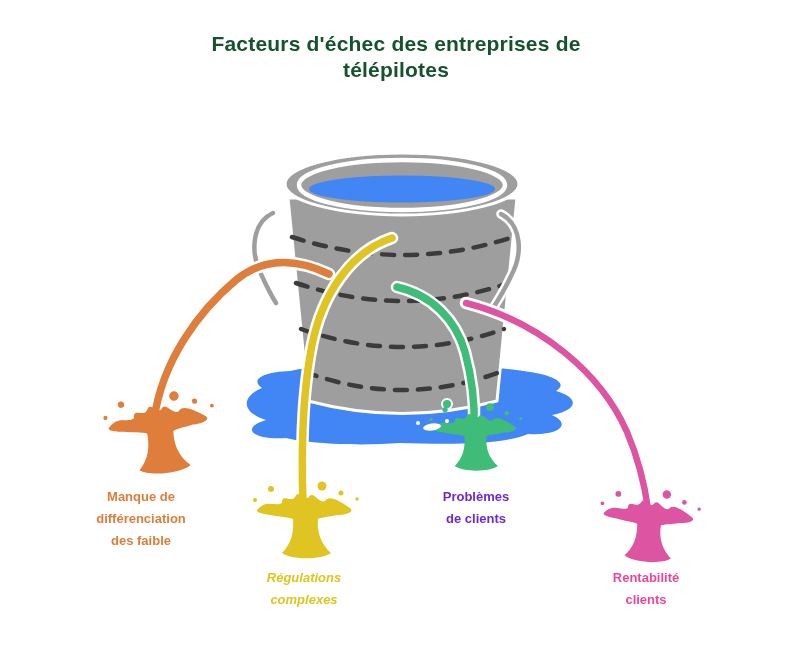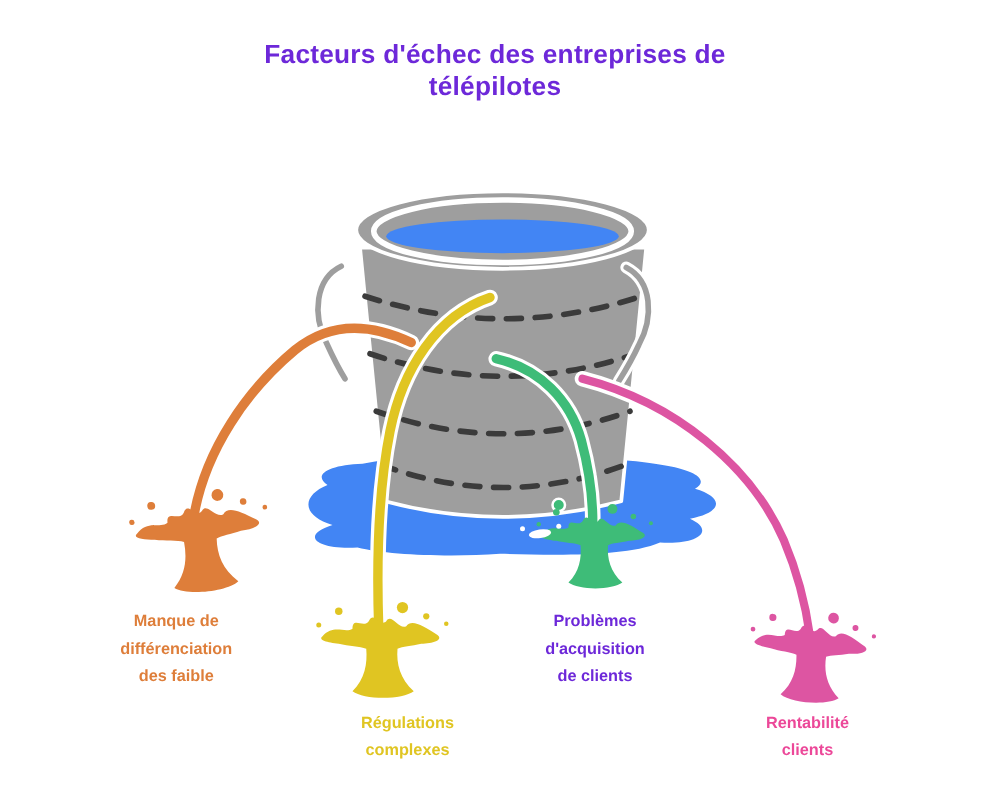--- a/index.html
+++ b/index.html
@@ -24,21 +24,21 @@
   .title span { display: block; }
   .factor-label {
     position: absolute;
     text-align: center;
     font-weight: bold;
     font-size: 13px;
     line-height: 22px;
   }
   .factor-label span { display: block; }
   #label-0 { left: 21px;  top: 486px; width: 240px; }
-  #label-1 { left: 226px; top: 567px; width: 200px; }
+  #label-1 { left: 204px; top: 567px; width: 200px; font-style: italic; }
   #label-2 { left: 356px; top: 486px; width: 240px; }
   #label-3 { left: 546px; top: 567px; width: 200px; }
 
   .stream-outline { fill: none; stroke: #ffffff; stroke-width: 12.5; stroke-linecap: round; }
   .stream         { fill: none; stroke-width: 7.5; stroke-linecap: round; }
   .stream-thin    { stroke-width: 6.5; }
   .dash  { fill: none; stroke-width: 4.5; stroke-dasharray: 12 11; stroke-linecap: round; }
   .handle-outline { fill: none; stroke: #ffffff; stroke-width: 9.5; stroke-linecap: round; }
   .handle         { fill: none; stroke-width: 4.5; stroke-linecap: round; }
 </style>
@@ -124,39 +124,38 @@
     <use href="#splash" transform="translate(475,430) scale(0.88)" fill="#3ebc78"></use>
     <use href="#splash" transform="translate(649,518) rotate(4) scale(0.95)" fill="#dd55a2"></use>
 
     <g fill="#ffffff">
       <ellipse cx="432" cy="427" rx="9" ry="3.5" transform="rotate(-8 432 427)"></ellipse>
       <circle cx="418" cy="423" r="2"></circle>
       <circle cx="447" cy="421" r="2"></circle>
     </g>
   </svg>
 
-  <div class="title" style="color: #6d28d9; text-align: center;">
+  <div class="title" style="color: #14532d; text-align: center;">
     <span>Facteurs d'échec des entreprises de</span>
     <span>télépilotes</span>
   </div>
 
   <div class="factor-label" id="label-0" style="color: rgb(222, 126, 58);">
     <span>Manque de</span>
     <span>différenciation</span>
     <span>des faible</span>
   </div>
 
   <div class="factor-label" id="label-1" style="color: rgb(224, 197, 34);">
     <span>Régulations</span>
     <span>complexes</span>
   </div>
 
   <div class="factor-label" id="label-2" style="color: #6d28d9;">
     <span>Problèmes</span>
-    <span>d'acquisition</span>
     <span>de clients</span>
   </div>
 
   <div class="factor-label" id="label-3" style="color: #ec4899;">
     <span>Rentabilité</span>
     <span>clients</span>
   </div>
 
 </div>
 

